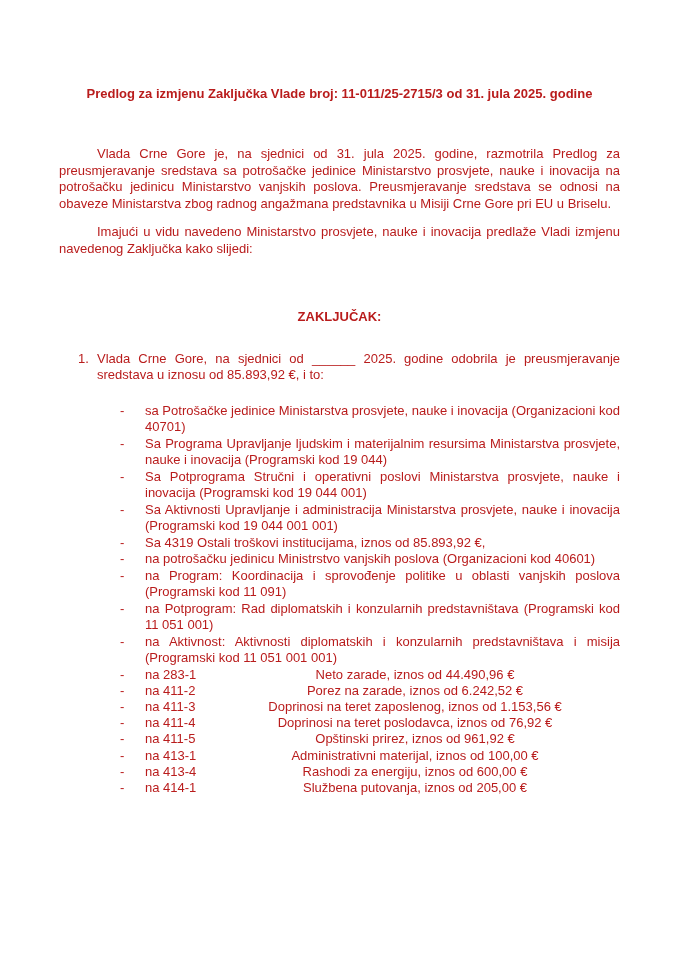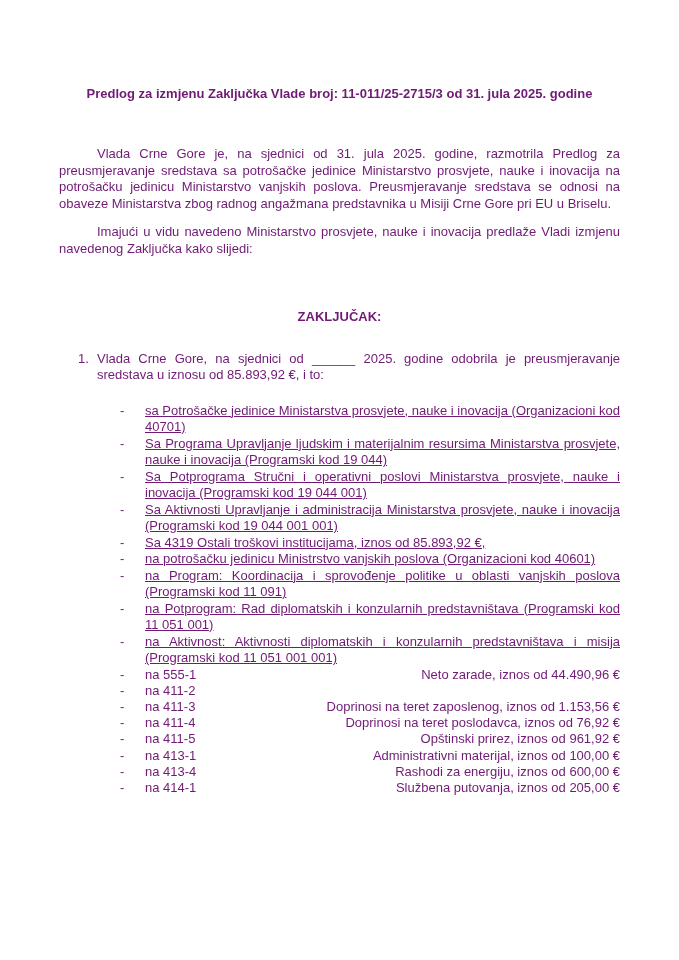--- a/index.html
+++ b/index.html
@@ -7,21 +7,21 @@
     margin: 0;
     padding: 0;
     background: #ffffff;
   }
   .page {
     position: relative;
     width: 679px;
     height: 960px;
     box-sizing: border-box;
     background: #ffffff;
-    color: #701a75;
+    color: #b91c1c;
     font-family: "Liberation Sans", "DejaVu Sans", sans-serif;
     font-size: 13px;
     line-height: 16.5px;
     padding: 86px 59px 20px 59px;
     overflow: hidden;
   }
   .doc-title {
     font-size: 13px;
     font-weight: bold;
     text-align: center;
@@ -60,31 +60,30 @@
   ul.dash-list li {
     display: flex;
   }
   .dash {
     flex: none;
     width: 25px;
   }
   .li-text {
     flex: 1;
     text-align: justify;
-    text-decoration: underline;
   }
   .list-from { margin-bottom: 30px; }
   .list-to   { margin-bottom: 13px; }
   .amount-code {
     flex: none;
     width: 65px;
   }
   .amount-desc {
     flex: 1;
-    text-align: right;
+    text-align: center;
   }
   .amounts-list li { line-height: 16.2px; }
 </style>
 </head>
 <body>
 
 <div class="page">
 
   <h1 class="doc-title">Predlog za izmjenu Zaključka Vlade broj: 11-011/25-2715/3 od 31. jula 2025. godine</h1>
 
@@ -136,26 +135,27 @@
     </li>
     <li>
       <span class="dash">-</span>
       <span class="li-text">na Aktivnost: Aktivnosti diplomatskih i konzularnih predstavništava i misija (Programski kod 11 051 001 001)</span>
     </li>
   </ul>
 
   <ul class="dash-list amounts-list">
     <li>
       <span class="dash">-</span>
-      <span class="amount-code">na 555-1</span>
+      <span class="amount-code">na 283-1</span>
       <span class="amount-desc">Neto zarade, iznos od 44.490,96 €</span>
     </li>
     <li>
       <span class="dash">-</span>
       <span class="amount-code">na 411-2</span>
+      <span class="amount-desc">Porez na zarade, iznos od 6.242,52 €</span>
     </li>
     <li>
       <span class="dash">-</span>
       <span class="amount-code">na 411-3</span>
       <span class="amount-desc">Doprinosi na teret zaposlenog, iznos od 1.153,56 €</span>
     </li>
     <li>
       <span class="dash">-</span>
       <span class="amount-code">na 411-4</span>
       <span class="amount-desc">Doprinosi na teret poslodavca, iznos od 76,92 €</span>

